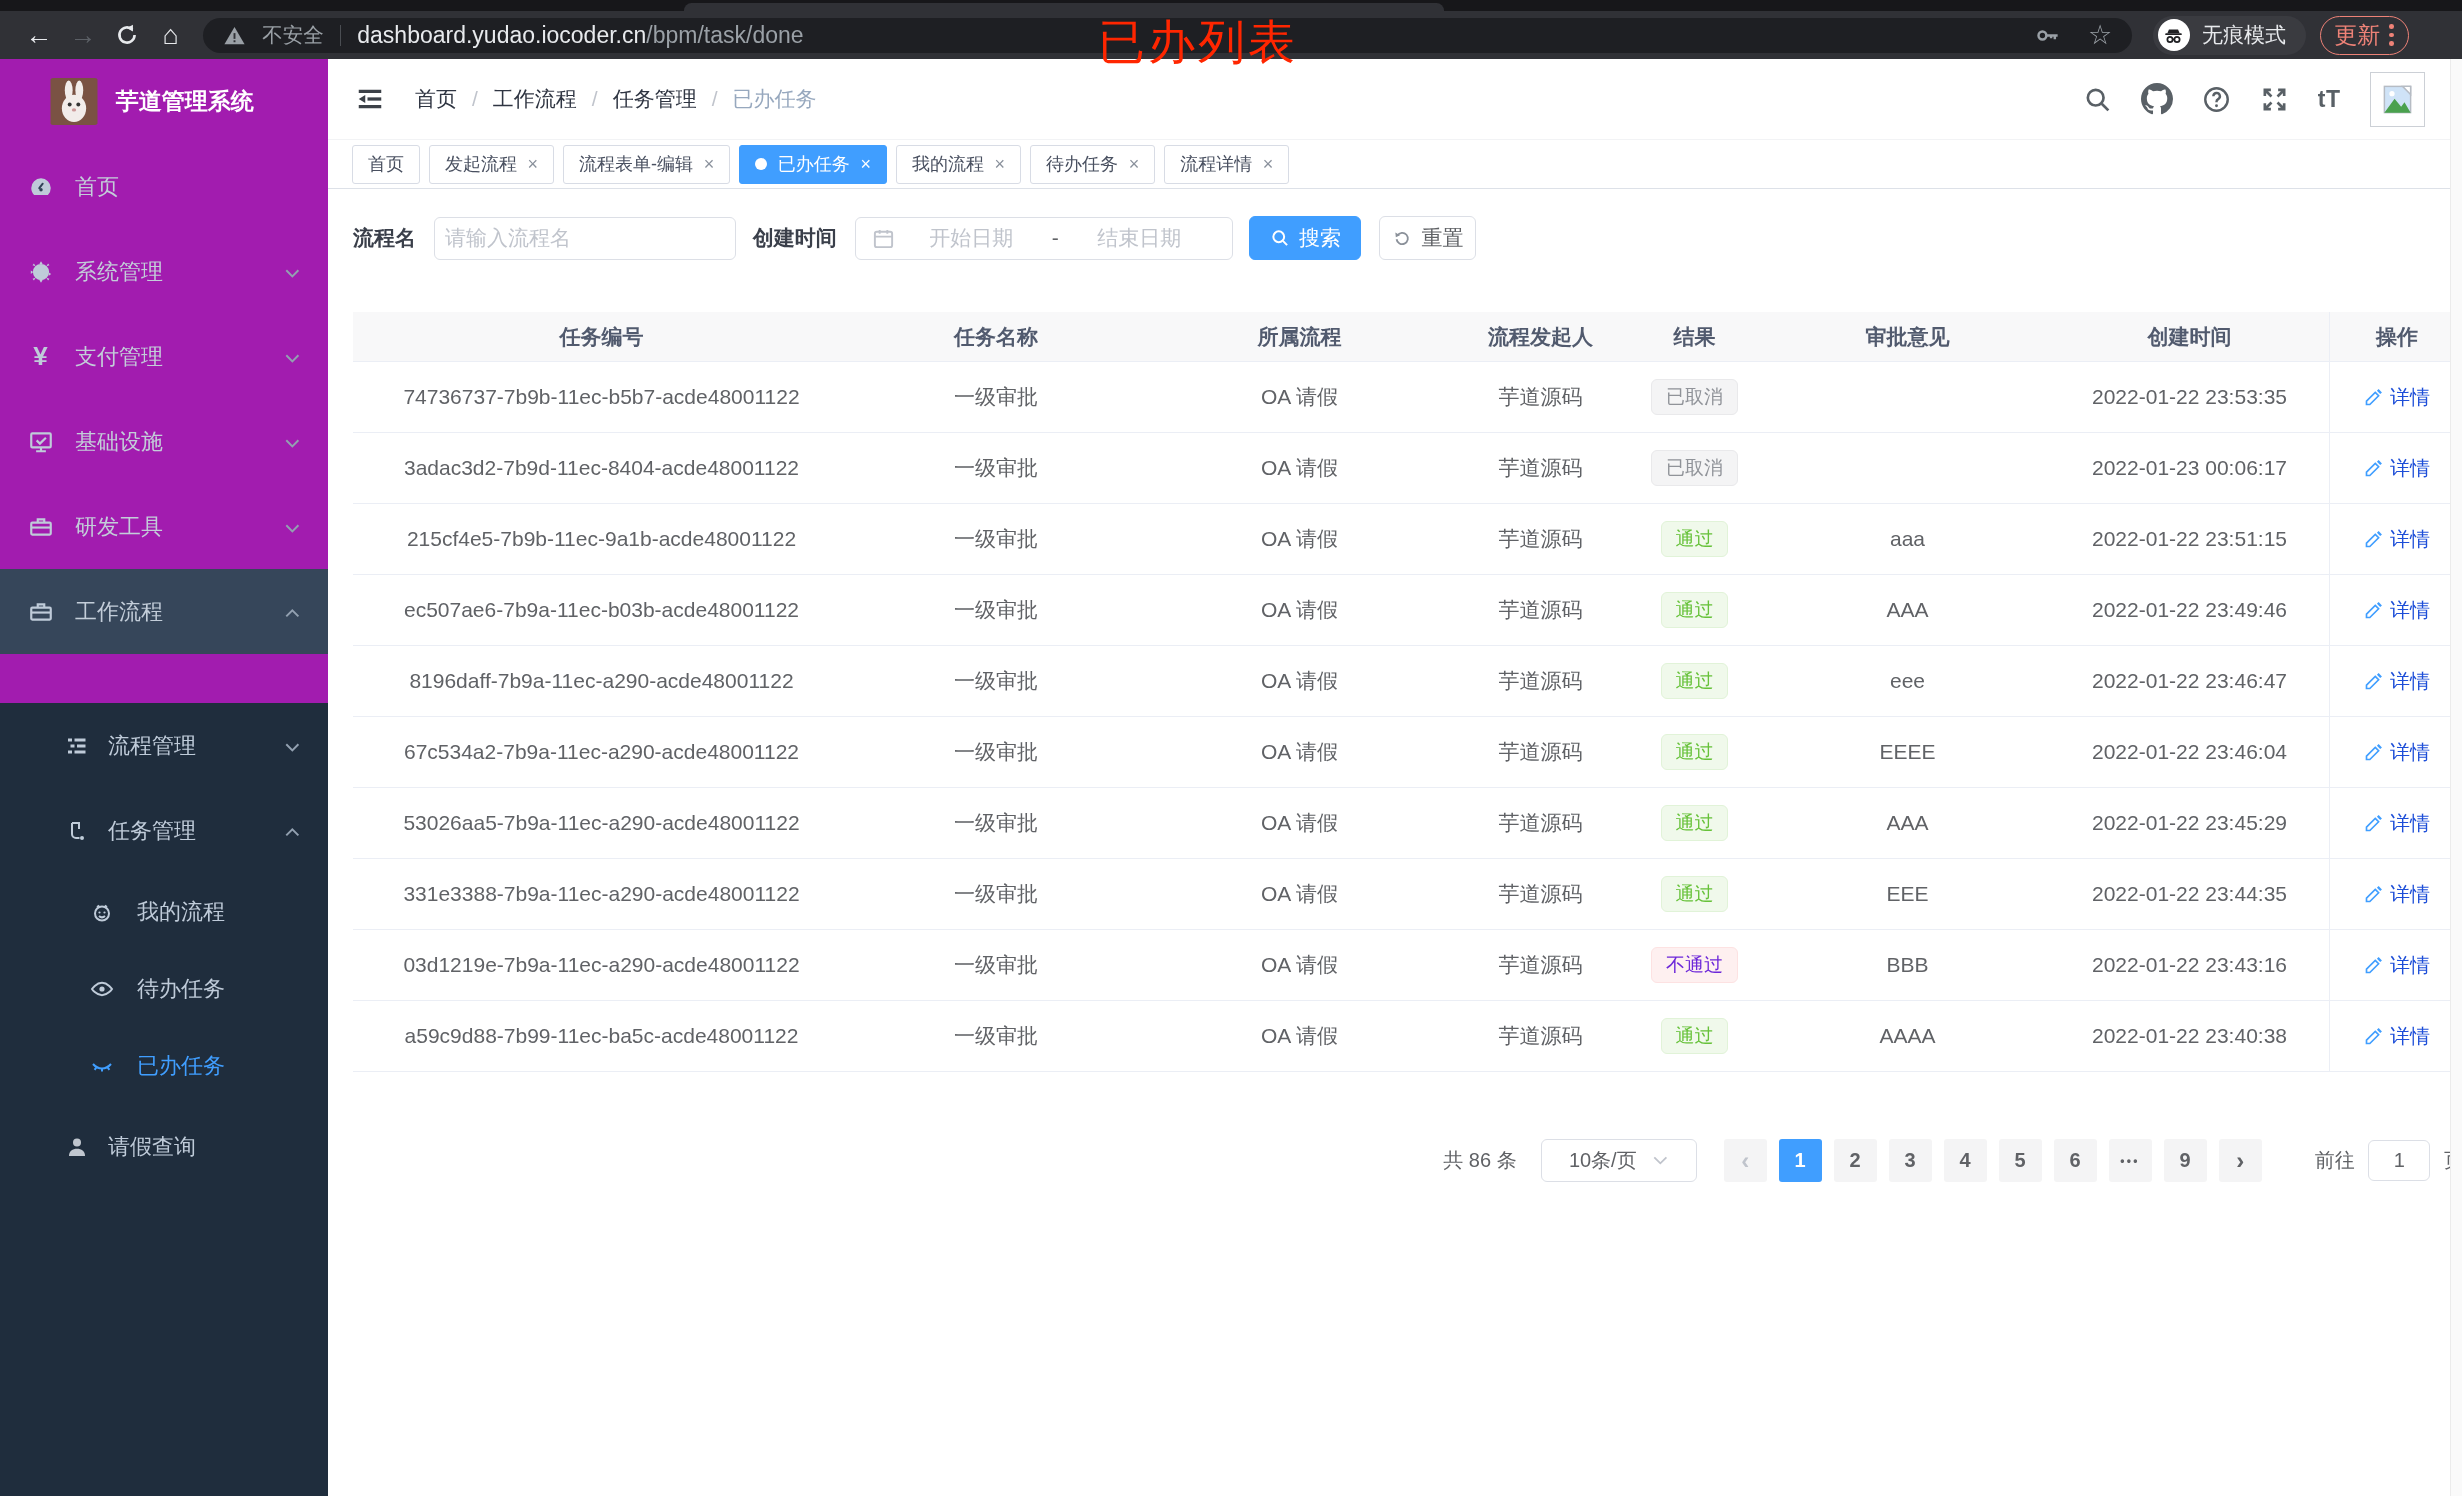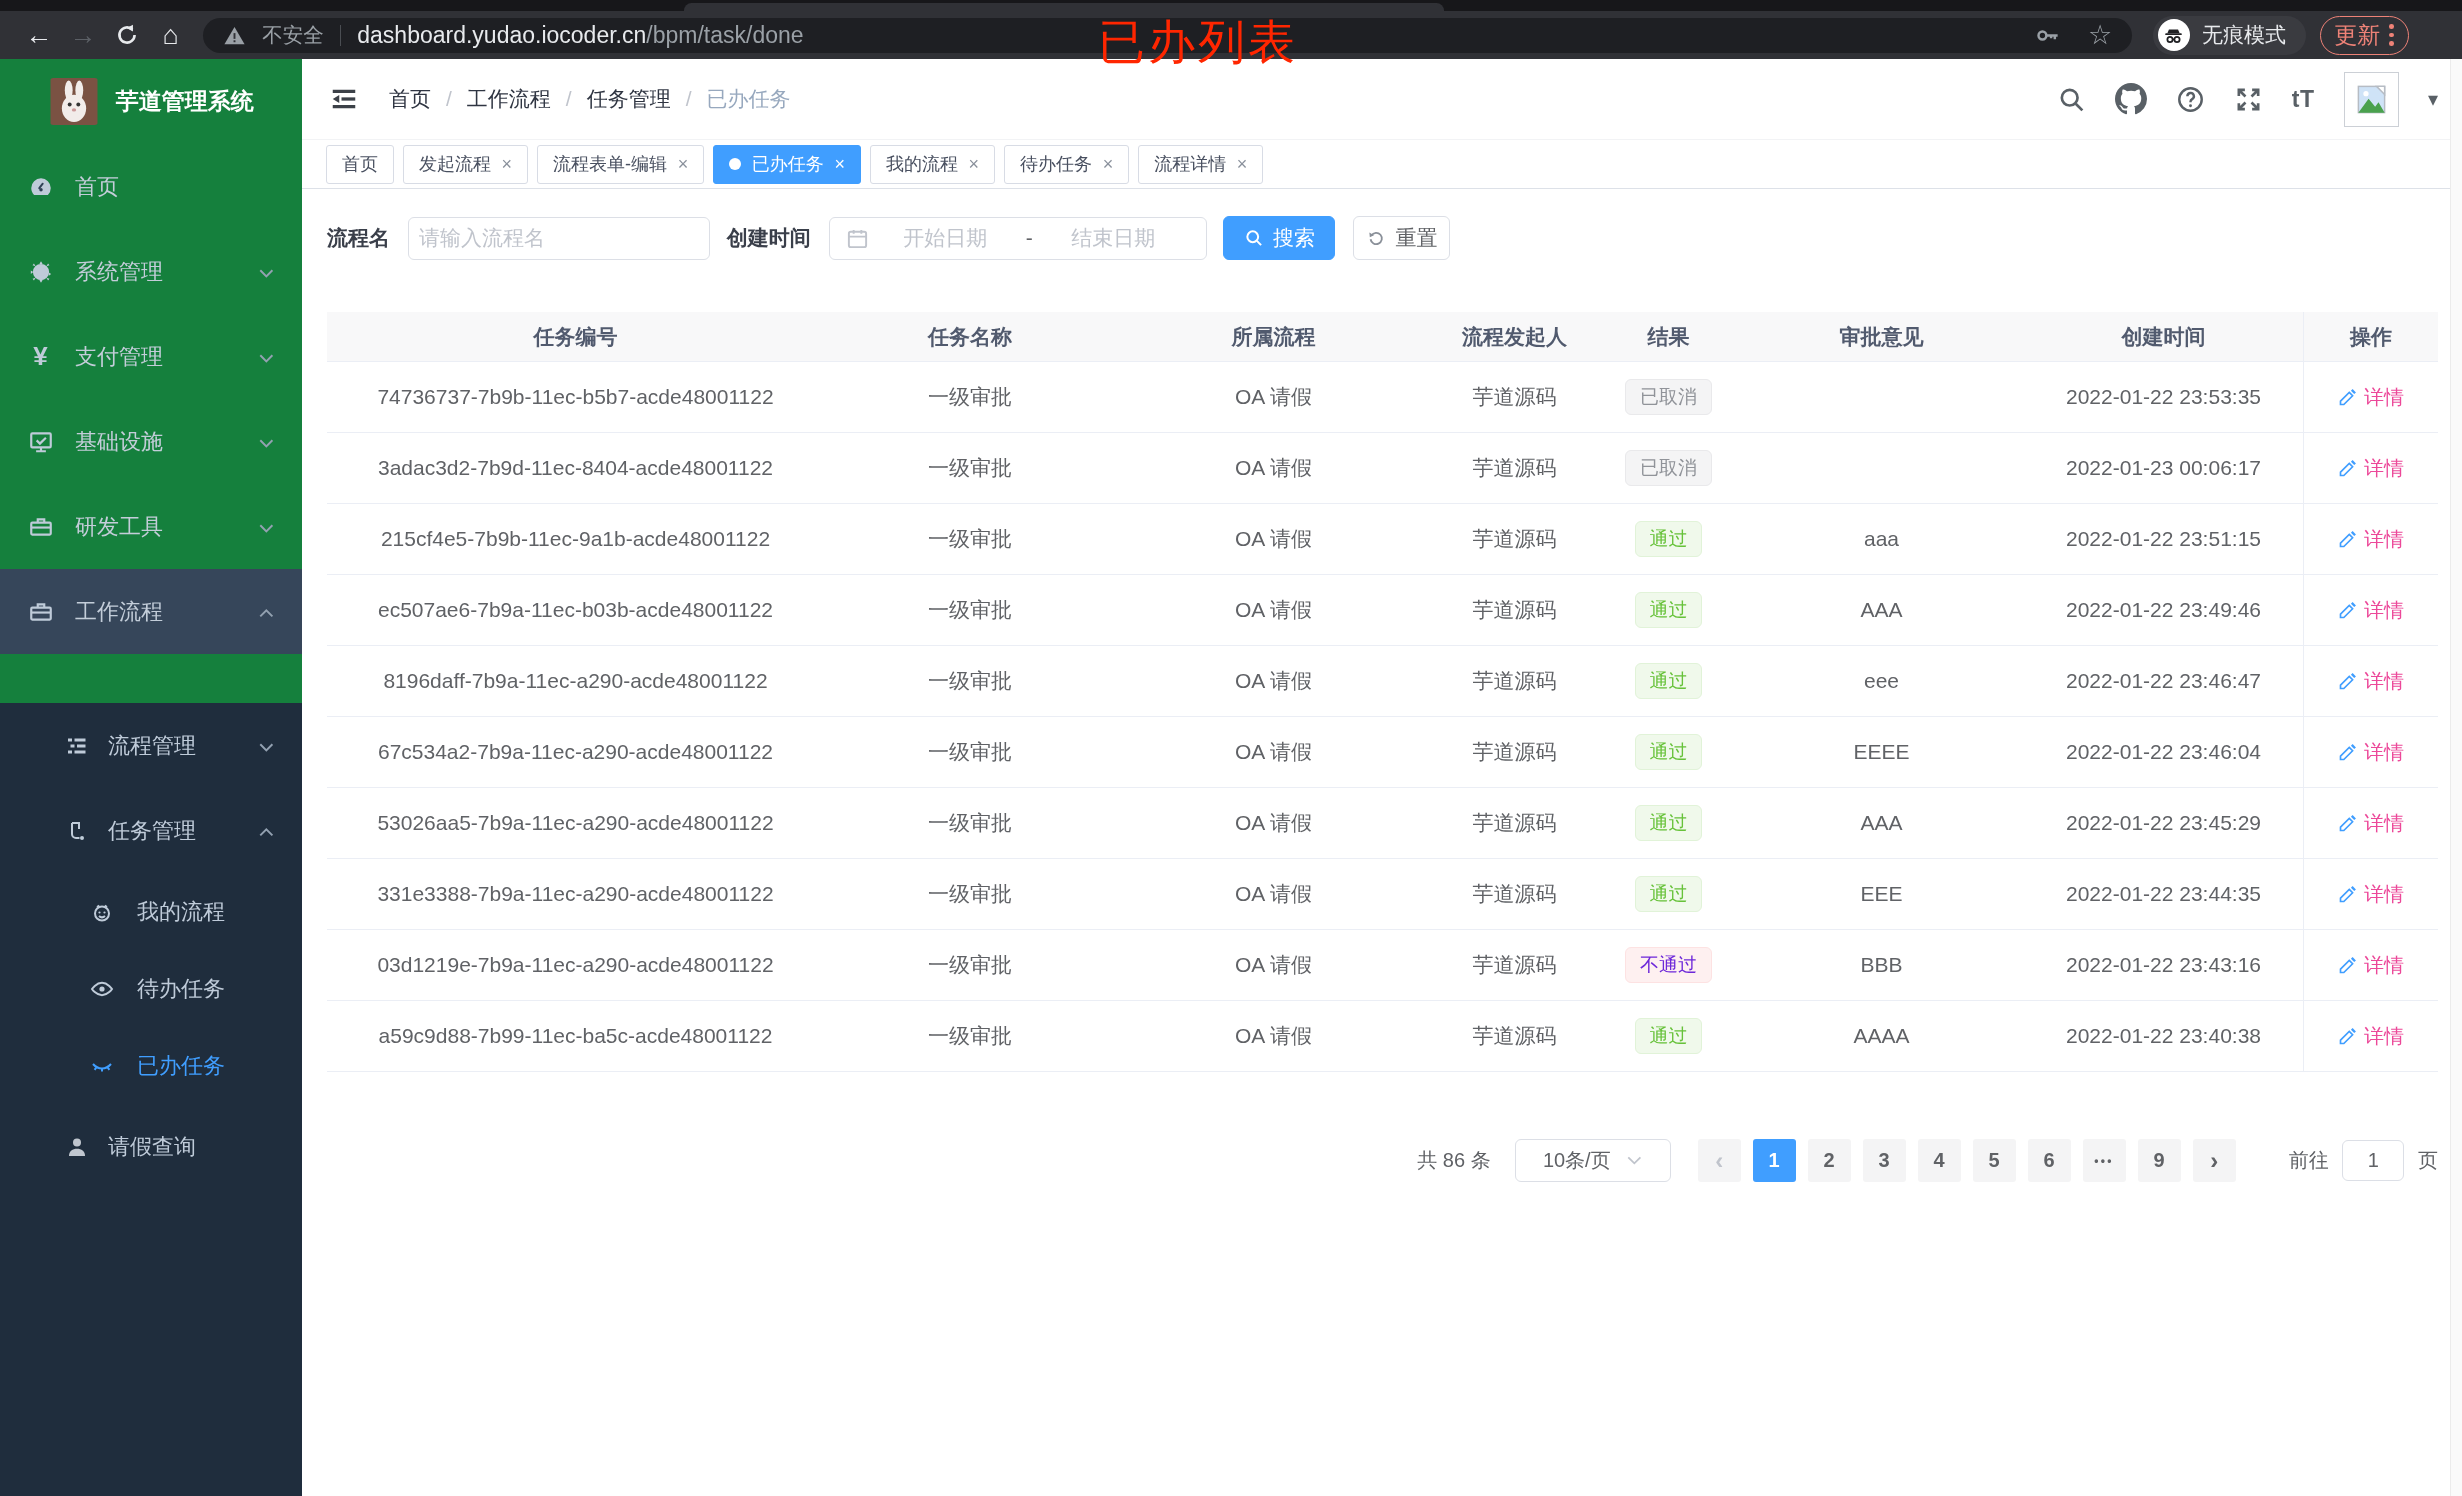--- a/index.html
+++ b/index.html
@@ -26,21 +26,21 @@
   .incog-label { color:#e8eaed; font-size:21px; }
   .update-pill { margin-left:13.7px; height:39px; border:1.5px solid #ee8277; border-radius:20px; display:flex; align-items:center; padding:0 13.7px; gap:9px; color:#ee8277; font-size:23px; }
   .vdots { display:flex; flex-direction:column; gap:3.8px; }
   .vdots i { width:4.6px; height:4.6px; border-radius:50%; background:#ee8277; }
 
   
   .app { position:absolute; top:59px; left:0; right:0; bottom:0; display:flex; background:#fff; }
   .scrollbar-track { position:absolute; top:0; right:0; bottom:0; width:12px; background:#fafafa; border-left:1.5px solid #ececec; }
 
   
-  .sidebar { width:302px; flex-shrink:0; background:#15803d; position:relative; overflow:hidden; }
+  .sidebar { width:328px; flex-shrink:0; background:#a21caf; position:relative; overflow:hidden; }
   .logo-row { height:85px; display:flex; align-items:center; padding-left:49px; gap:16.7px; }
   .logo-img { width:50px; height:47px; border-radius:4.6px; overflow:hidden; flex-shrink:0; }
   .logo-title { color:#fff; font-size:23px; font-weight:bold; }
   .menu { }
   .menu-item { height:85px; display:flex; align-items:center; padding:0 27px; font-size:22px; color:#c3cdd9; }
   .menu-item .mi-icon { width:27px; display:flex; justify-content:center; margin-right:21px; flex-shrink:0; }
   .menu-item .chev { margin-left:auto; }
   .menu-item.open-parent { background:#36465a; }
   .yen-glyph { font-size:26px; font-weight:bold; color:#bfcbd9; }
   .submenu-block { position:absolute; top:644px; left:0; right:0; bottom:0; background:#1f2d3d; }
@@ -92,21 +92,21 @@
   .thead { display:flex; height:50px; background:#f8f8f9; font-weight:bold; color:#515a6e; border-bottom:1.5px solid #ebeef5; }
   .tr { display:flex; height:71px; border-bottom:1.5px solid #ebeef5; background:#fff; }
   .td, .th { display:flex; align-items:center; justify-content:center; text-align:center; height:100%; }
   .c1{width:497px} .c2{width:292px} .c3{width:315px} .c4{width:167px}
   .c5{width:141px} .c6{width:285px} .c7{width:279px} .c8{width:135px}
   .col-op { border-left:1.5px solid #ebeef5; }
   .badge { display:inline-block; padding:5.3px 13.7px; border-radius:6px; font-size:19px; border:1.5px solid transparent; line-height:1.2; }
   .badge.info { background:#f4f4f5; color:#909399; border-color:#e9e9eb; }
   .badge.success { background:#f0f9eb; color:#67c23a; border-color:#e1f3d8; }
   .badge.danger { background:#fef0f0; color:#6d28d9; border-color:#fde2e2; }
-  .detail-link { color:#ec4899; font-size:20px; display:inline-flex; align-items:center; gap:6px; text-decoration:none; cursor:pointer; }
+  .detail-link { color:#1d4ed8; font-size:20px; display:inline-flex; align-items:center; gap:6px; text-decoration:none; cursor:pointer; }
 
   
   .pagination { margin-top:67px; width:2111px; display:flex; align-items:center; justify-content:flex-end; font-size:20px; color:#606266; }
   .pg-total { margin-right:24px; }
   .size-select { width:156px; height:43px; border:1.5px solid #dcdfe6; border-radius:6px; display:flex; align-items:center; justify-content:center; gap:15px; color:#606266; margin-right:15px; }
   .page-btn { min-width:43px; height:43px; border-radius:3px; background:#f4f4f5; color:#606266; display:flex; align-items:center; justify-content:center; font-weight:bold; margin-left:12px; padding:0 6px; }
   .page-btn.prev { color:#c0c4cc; font-size:24px; }
   .page-btn.next { font-size:24px; }
   .page-btn.active { background:#409eff; color:#fff; }
   .page-btn.ellipsis { font-size:12px; letter-spacing:2.3px; }

